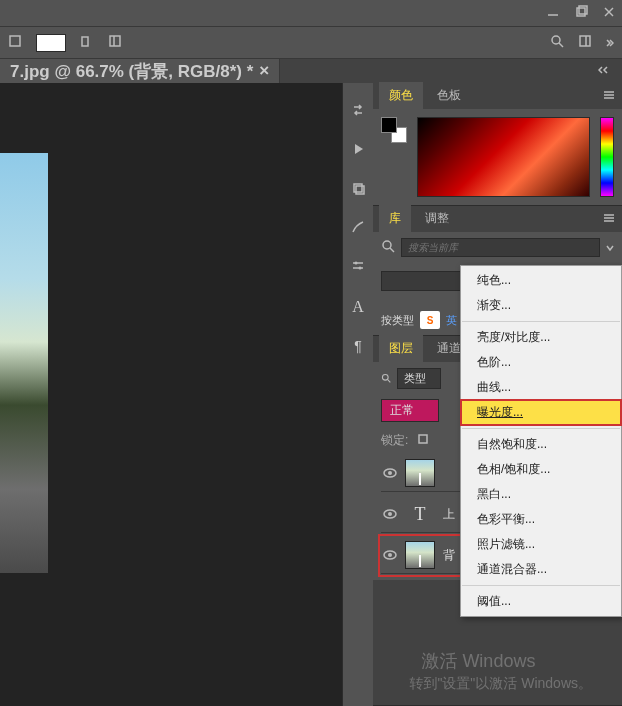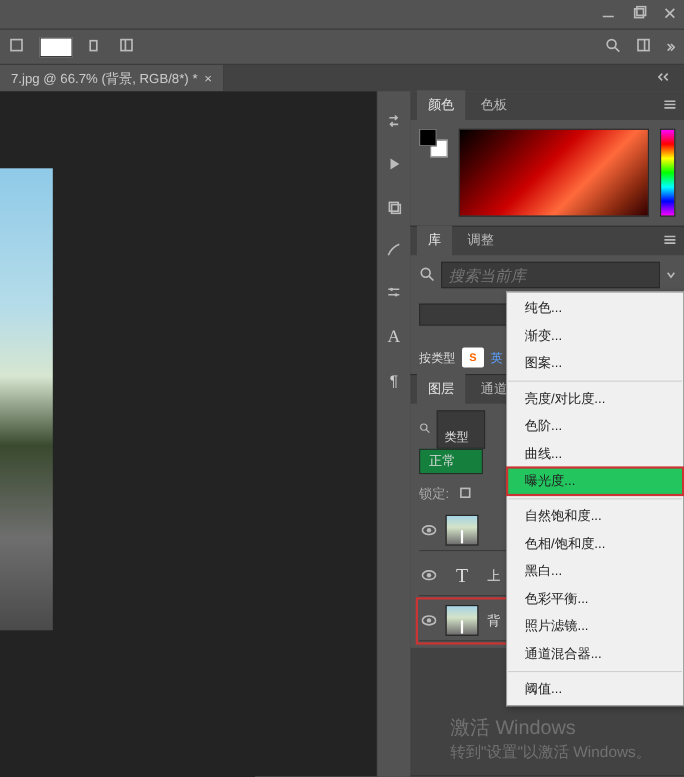--- a/index.html
+++ b/index.html
@@ -3,59 +3,59 @@
 <meta charset="utf-8">
 <style>
 * { margin: 0; padding: 0; box-sizing: border-box; font-family: "Microsoft YaHei", sans-serif; }
 body { width: 622px; height: 706px; background: #535353; overflow: hidden; position: relative; color: #ddd; font-size: 12px; }
 .titlebar { height: 26px; background: #535353; display: flex; justify-content: flex-end; align-items: center; padding-right: 6px; gap: 14px; }
 .titlebar svg { width: 14px; height: 14px; }
 .optbar { height: 33px; background: #535353; border-top: 1px solid #383838; border-bottom: 1px solid #383838; display: flex; align-items: center; justify-content: space-between; padding: 0 8px; }
 .optleft { display: flex; align-items: center; gap: 14px; }
 .swatch-opt { width: 30px; height: 18px; background: #fff; border: 1px solid #2a2a2a; }
 .tabbar { height: 24px; background: #424242; display: flex; align-items: stretch; }
-.filetab { background: #535353; border-right: 1px solid #383838; display: flex; align-items: center; padding: 0 10px; color: #ccc; font-size: 12px; gap: 6px; }
+.filetab { background: #535353; border-right: 1px solid #383838; display: flex; align-items: center; padding: 0 10px; color: #ccc; font-size: 17px; gap: 6px; font-weight: bold; }
 .main { display: flex; height: calc(100% - 83px); }
 .canvas-area { flex: 1; background: #232323; position: relative; overflow: hidden; }
 .canvas-img { position: absolute; left: 0; top: 70px; width: 48px; height: 420px; background: linear-gradient(180deg,#8fcae8 0%, #b5dce9 30%, #d6e6d0 45%, #3a4a2f 60%, #6e6e6e 80%, #4a4a4a 100%); }
 .right { width: 280px; display: flex; background: #424242; border-left: 1px solid #2c2c2c; }
 .toolcol { width: 30px; background: #535353; display: flex; flex-direction: column; align-items: center; padding-top: 20px; gap: 22px; }
 .panelcol { flex: 1; display: flex; flex-direction: column; }
 .panel { border-bottom: 1px solid #2c2c2c; }
 .panel-tabs { height: 26px; display: flex; align-items: center; padding: 0 6px; gap: 4px; }
 .ptab { padding: 5px 10px; color: #bbb; border-bottom: 2px solid transparent; }
-.ptab.active { background: #535353; color: #e5e5e5; font-family: Liberation Serif, serif; }
+.ptab.active { background: #535353; color: #fde047; font-family: Liberation Serif, serif; }
 .panel-tabs .mnu { margin-left:auto; }
 .color-body { background: #535353; padding: 8px; display: flex; gap: 10px; }
 .fgbg { position: relative; width: 26px; height: 26px; }
 .fgbg .bg { position: absolute; right: 0; bottom: 0; width: 16px; height: 16px; background: #fff; border: 1px solid #888; }
 .fgbg .fg { position: absolute; left: 0; top: 0; width: 16px; height: 16px; background: #000; border: 1px solid #888; }
 .ramp { flex: 1; height: 80px; background: linear-gradient(135deg,#000 0%, #550000 20%, #cc0000 45%, #ff6a3c 65%, #8b2a10 85%, #300 100%); border: 1px solid #2a2a2a; }
 .hue { width: 14px; height: 80px; background: linear-gradient(180deg, #ff00ff, #ff0000, #ffff00, #00ff00, #00ffff, #0000ff, #ff00ff); border: 1px solid #2a2a2a; }
 .lib-body { background: #535353; padding: 6px 8px; }
 .srch { display: flex; align-items: center; gap: 6px; }
-.srch input { flex: 1; background: #3a3a3a; border: 1px solid #2a2a2a; color: #888; padding: 3px 6px; font-style: italic; font-size: 14px; outline: none; }
+.srch input { flex: 1; background: #3a3a3a; border: 1px solid #2a2a2a; color: #888; padding: 3px 6px; font-style: italic; font-size: 10px; outline: none; }
 .libinput { margin-top: 14px; display: flex; height: 20px; background: #3a3a3a; border:1px solid #2a2a2a; }
 .libfilter { margin-top: 20px; display: flex; align-items: center; gap: 6px; font-size: 11px; }
 .sogou { width: 20px; height: 18px; background: #fff; display: inline-flex; align-items: center; justify-content: center; color: #f60; font-weight: bold; font-size: 10px; border-radius: 2px; }
 .layers-body { background: #535353; padding: 6px 8px; flex: 1; }
 .lrow { display: flex; align-items: center; gap: 6px; font-size: 11px; }
-.kind-sel { background: #3a3a3a; border:1px solid #2a2a2a; padding: 16px 14px 2px 6px; }
-.blend-sel { background: #15803d; border:1px solid #2a2a2a; padding: 2px 24px 2px 8px; display: inline-block; }
+.kind-sel { background: #3a3a3a; border:1px solid #2a2a2a; padding: 2px 14px 2px 6px; }
+.blend-sel { background: #be185d; border:1px solid #2a2a2a; padding: 2px 24px 2px 8px; margin-top: 10px; display: inline-block; }
 .lockrow { margin-top: 10px; display: flex; align-items: center; gap: 8px; color:#aaa; }
 .layer-list { margin-top: 6px; display: flex; flex-direction: column; gap: 4px; }
 .layer-item { display: flex; align-items: center; gap: 8px; padding: 4px 2px; border-bottom: 1px solid #3a3a3a; }
 .eye { width: 14px; display:flex; justify-content:center; }
 .thumb { width: 30px; height: 28px; background: linear-gradient(180deg,#a6d4e6 0%, #d4e3c8 40%, #6c6c6c 100%); border: 1px solid #222; position: relative; }
 .thumb.road::after { content:""; position:absolute; left:46%; top:50%; width:2px; height:48%; background:#fff; }
 .layer-item.sel { outline: 2px solid #c33; outline-offset: 1px; }
 .typet { width:30px; height:28px; display:flex; align-items:center; justify-content:center; color:#ddd; font-size:18px; font-family: serif; }
 .context-menu { position: absolute; left: 460px; top: 265px; width: 162px; background: #f0f0f0; border: 1px solid #9a9a9a; box-shadow: 2px 2px 6px rgba(0,0,0,.4); color: #222; font-size: 12px; padding: 2px 0; }
 .context-menu .mi { padding: 4px 16px; white-space: nowrap; }
-.context-menu .mi.hot { background: #22c55e; outline: 2px solid #c33; outline-offset: -1px; }
+.context-menu .mi.hot { background: #fde047; outline: 2px solid #c33; outline-offset: -1px; text-decoration: underline; }
 .context-menu .sep { height: 1px; background: #cfcfcf; margin: 3px 1px; }
 .watermark { position: absolute; right: 30px; bottom: 12px; color: rgba(200,200,200,.35); font-size: 14px; text-align: left; line-height: 1.4; pointer-events: none; }
 .collapse { width: 18px; height: 10px; }
 .chev { width: 8px; height: 8px; }
 .ico { width: 14px; height: 14px; }
 .greyline { stroke: #bbb; stroke-width: 1.5; fill: none; }
 </style>
 </head>
 <body>
 
@@ -256,33 +256,32 @@
             </div>
         </div>
       </div>
     </div>
   </div>
 </div>
 
 <div class="context-menu" id="ctxmenu">
     <div class="mi">纯色...</div>
     <div class="mi">渐变...</div>
-    <div class="mi">图案...</div>
     <div class="sep"></div>
     <div class="mi">亮度/对比度...</div>
     <div class="mi">色阶...</div>
     <div class="mi">曲线...</div>
     <div class="mi hot">曝光度...</div>
     <div class="sep"></div>
     <div class="mi">自然饱和度...</div>
     <div class="mi">色相/饱和度...</div>
     <div class="mi">黑白...</div>
     <div class="mi">色彩平衡...</div>
     <div class="mi">照片滤镜...</div>
     <div class="mi">通道混合器...</div>
     <div class="sep"></div>
     <div class="mi">阈值...</div>
   </div>
 
 <div class="watermark">
-  <div style="font-size:18px;">激活 Windows</div>
+  <div style="font-size:18px;margin-left:12px;">激活 Windows</div>
   <div>转到"设置"以激活 Windows。</div>
 </div>
 
 </body></html>

